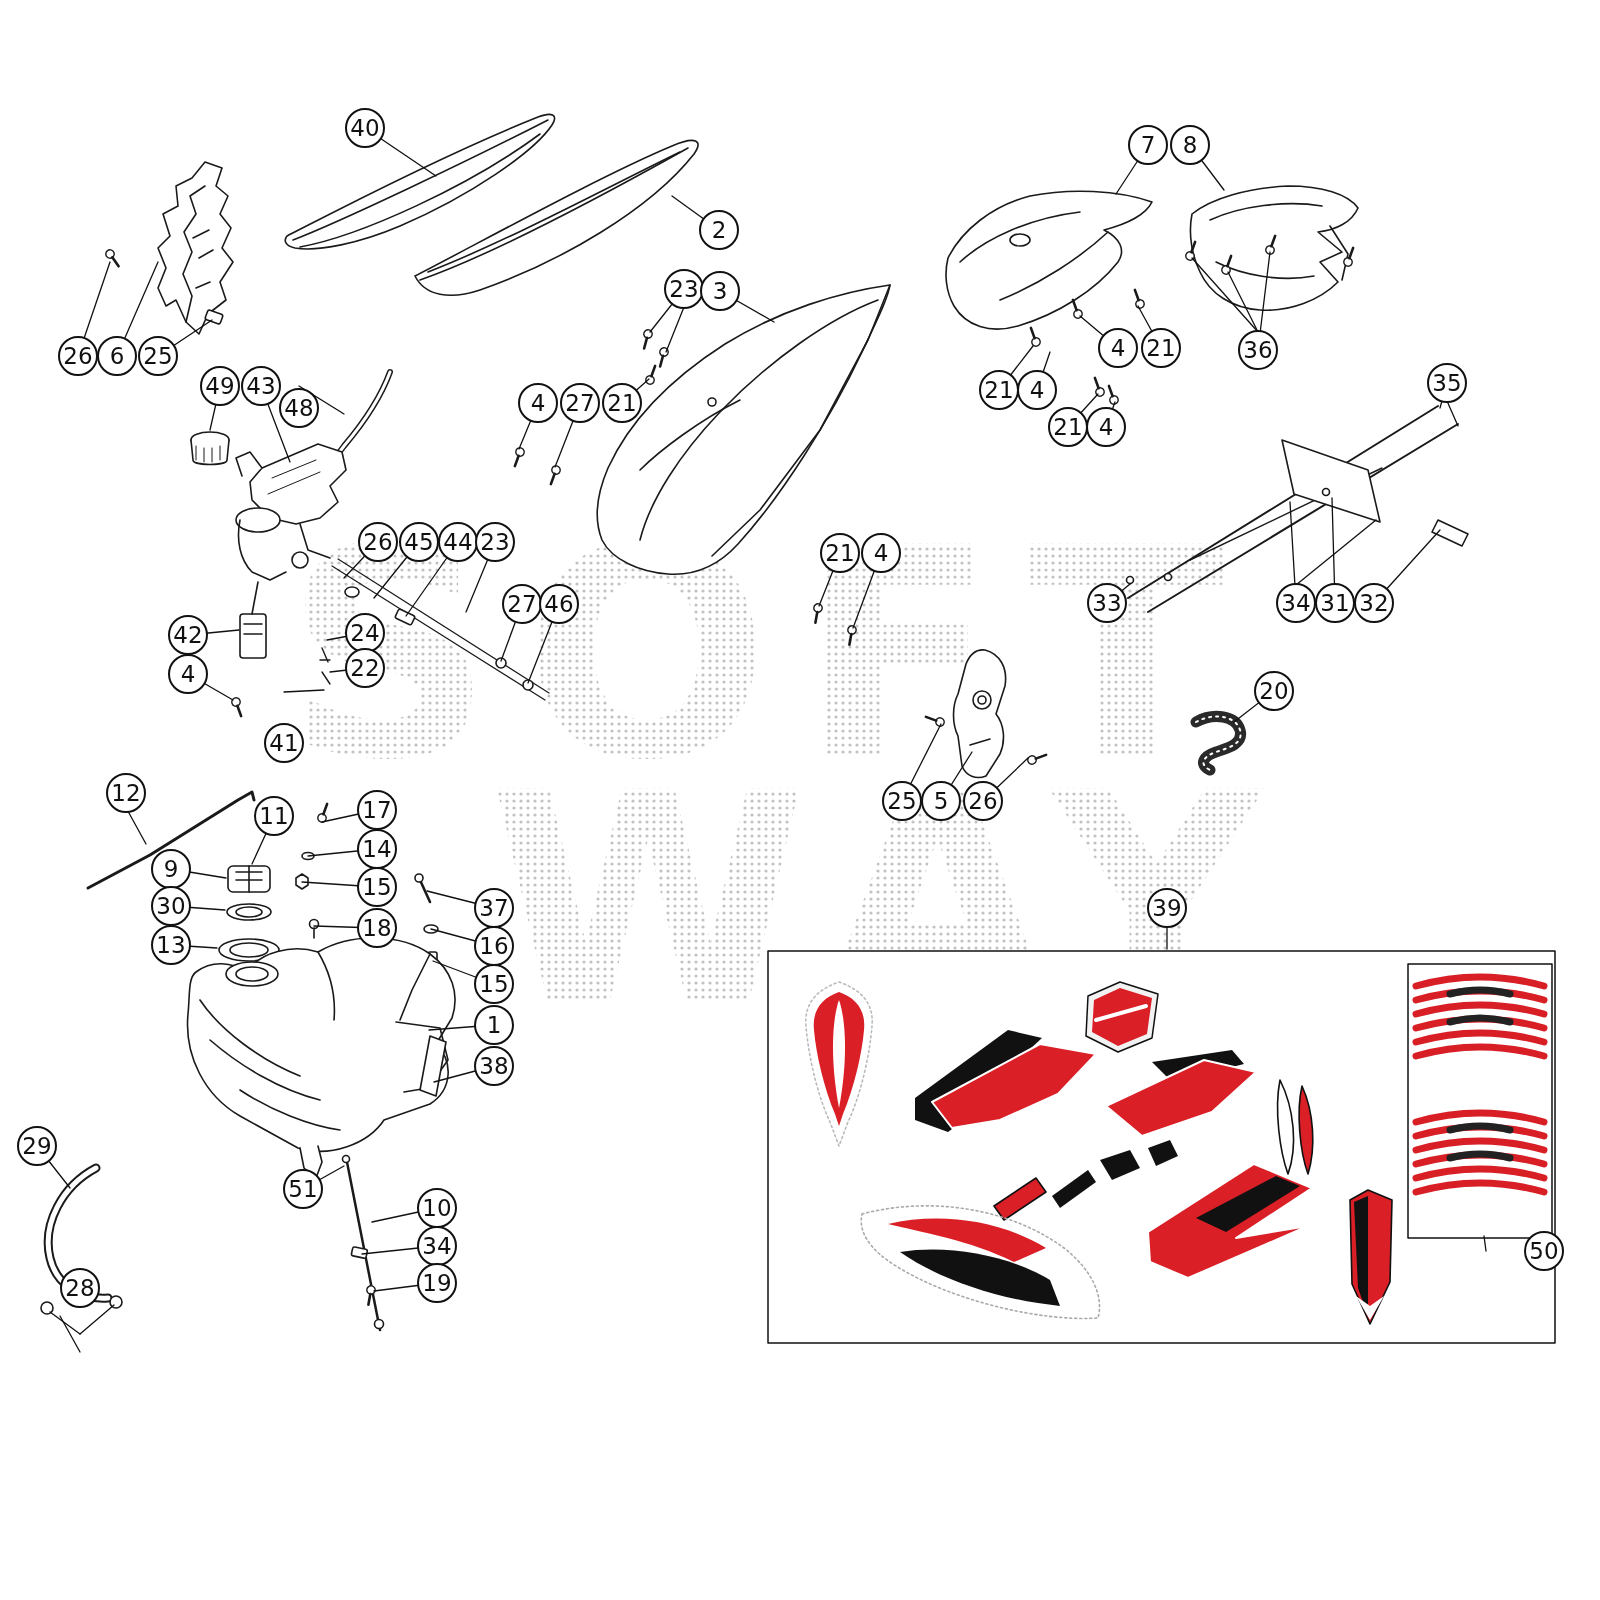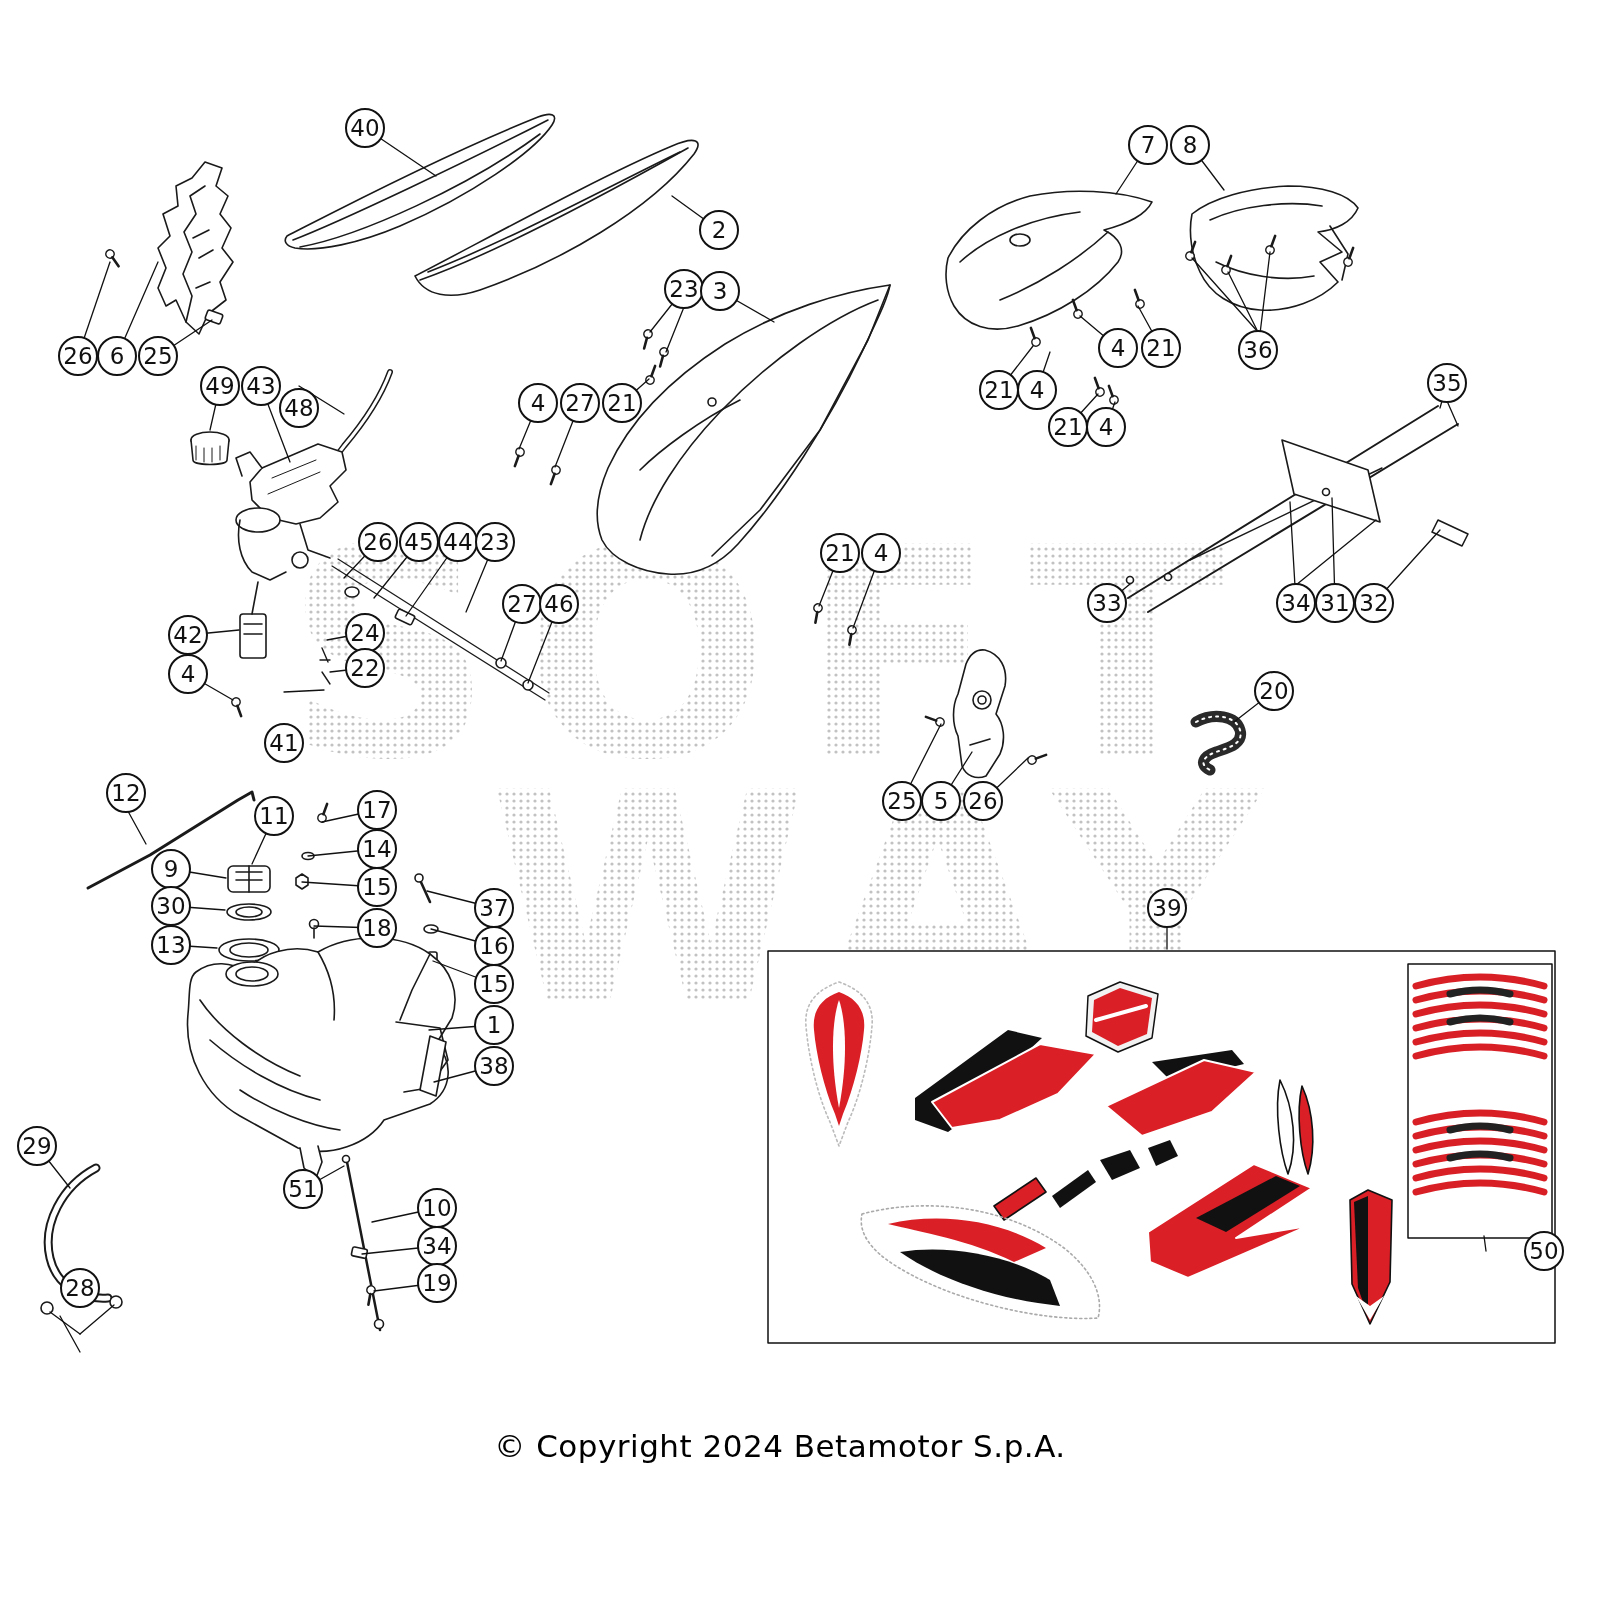--- a/index.html
+++ b/index.html
@@ -429,14 +429,13 @@
       <div class="callout" style="left: 494px; top: 1066px;">38</div>
       <div class="callout" style="left: 37px; top: 1146px;">29</div>
       <div class="callout" style="left: 303px; top: 1189px;">51</div>
       <div class="callout" style="left: 437px; top: 1208px;">10</div>
       <div class="callout" style="left: 437px; top: 1246px;">34</div>
       <div class="callout" style="left: 437px; top: 1283px;">19</div>
       <div class="callout" style="left: 80px; top: 1288px;">28</div>
       <div class="callout" style="left: 1544px; top: 1251px;">50</div>
     </div>
 
-  <div class="copyright">© Copyright 2024 Betamotor S.p.A.</div>
 </div>
 
 </body></html>

